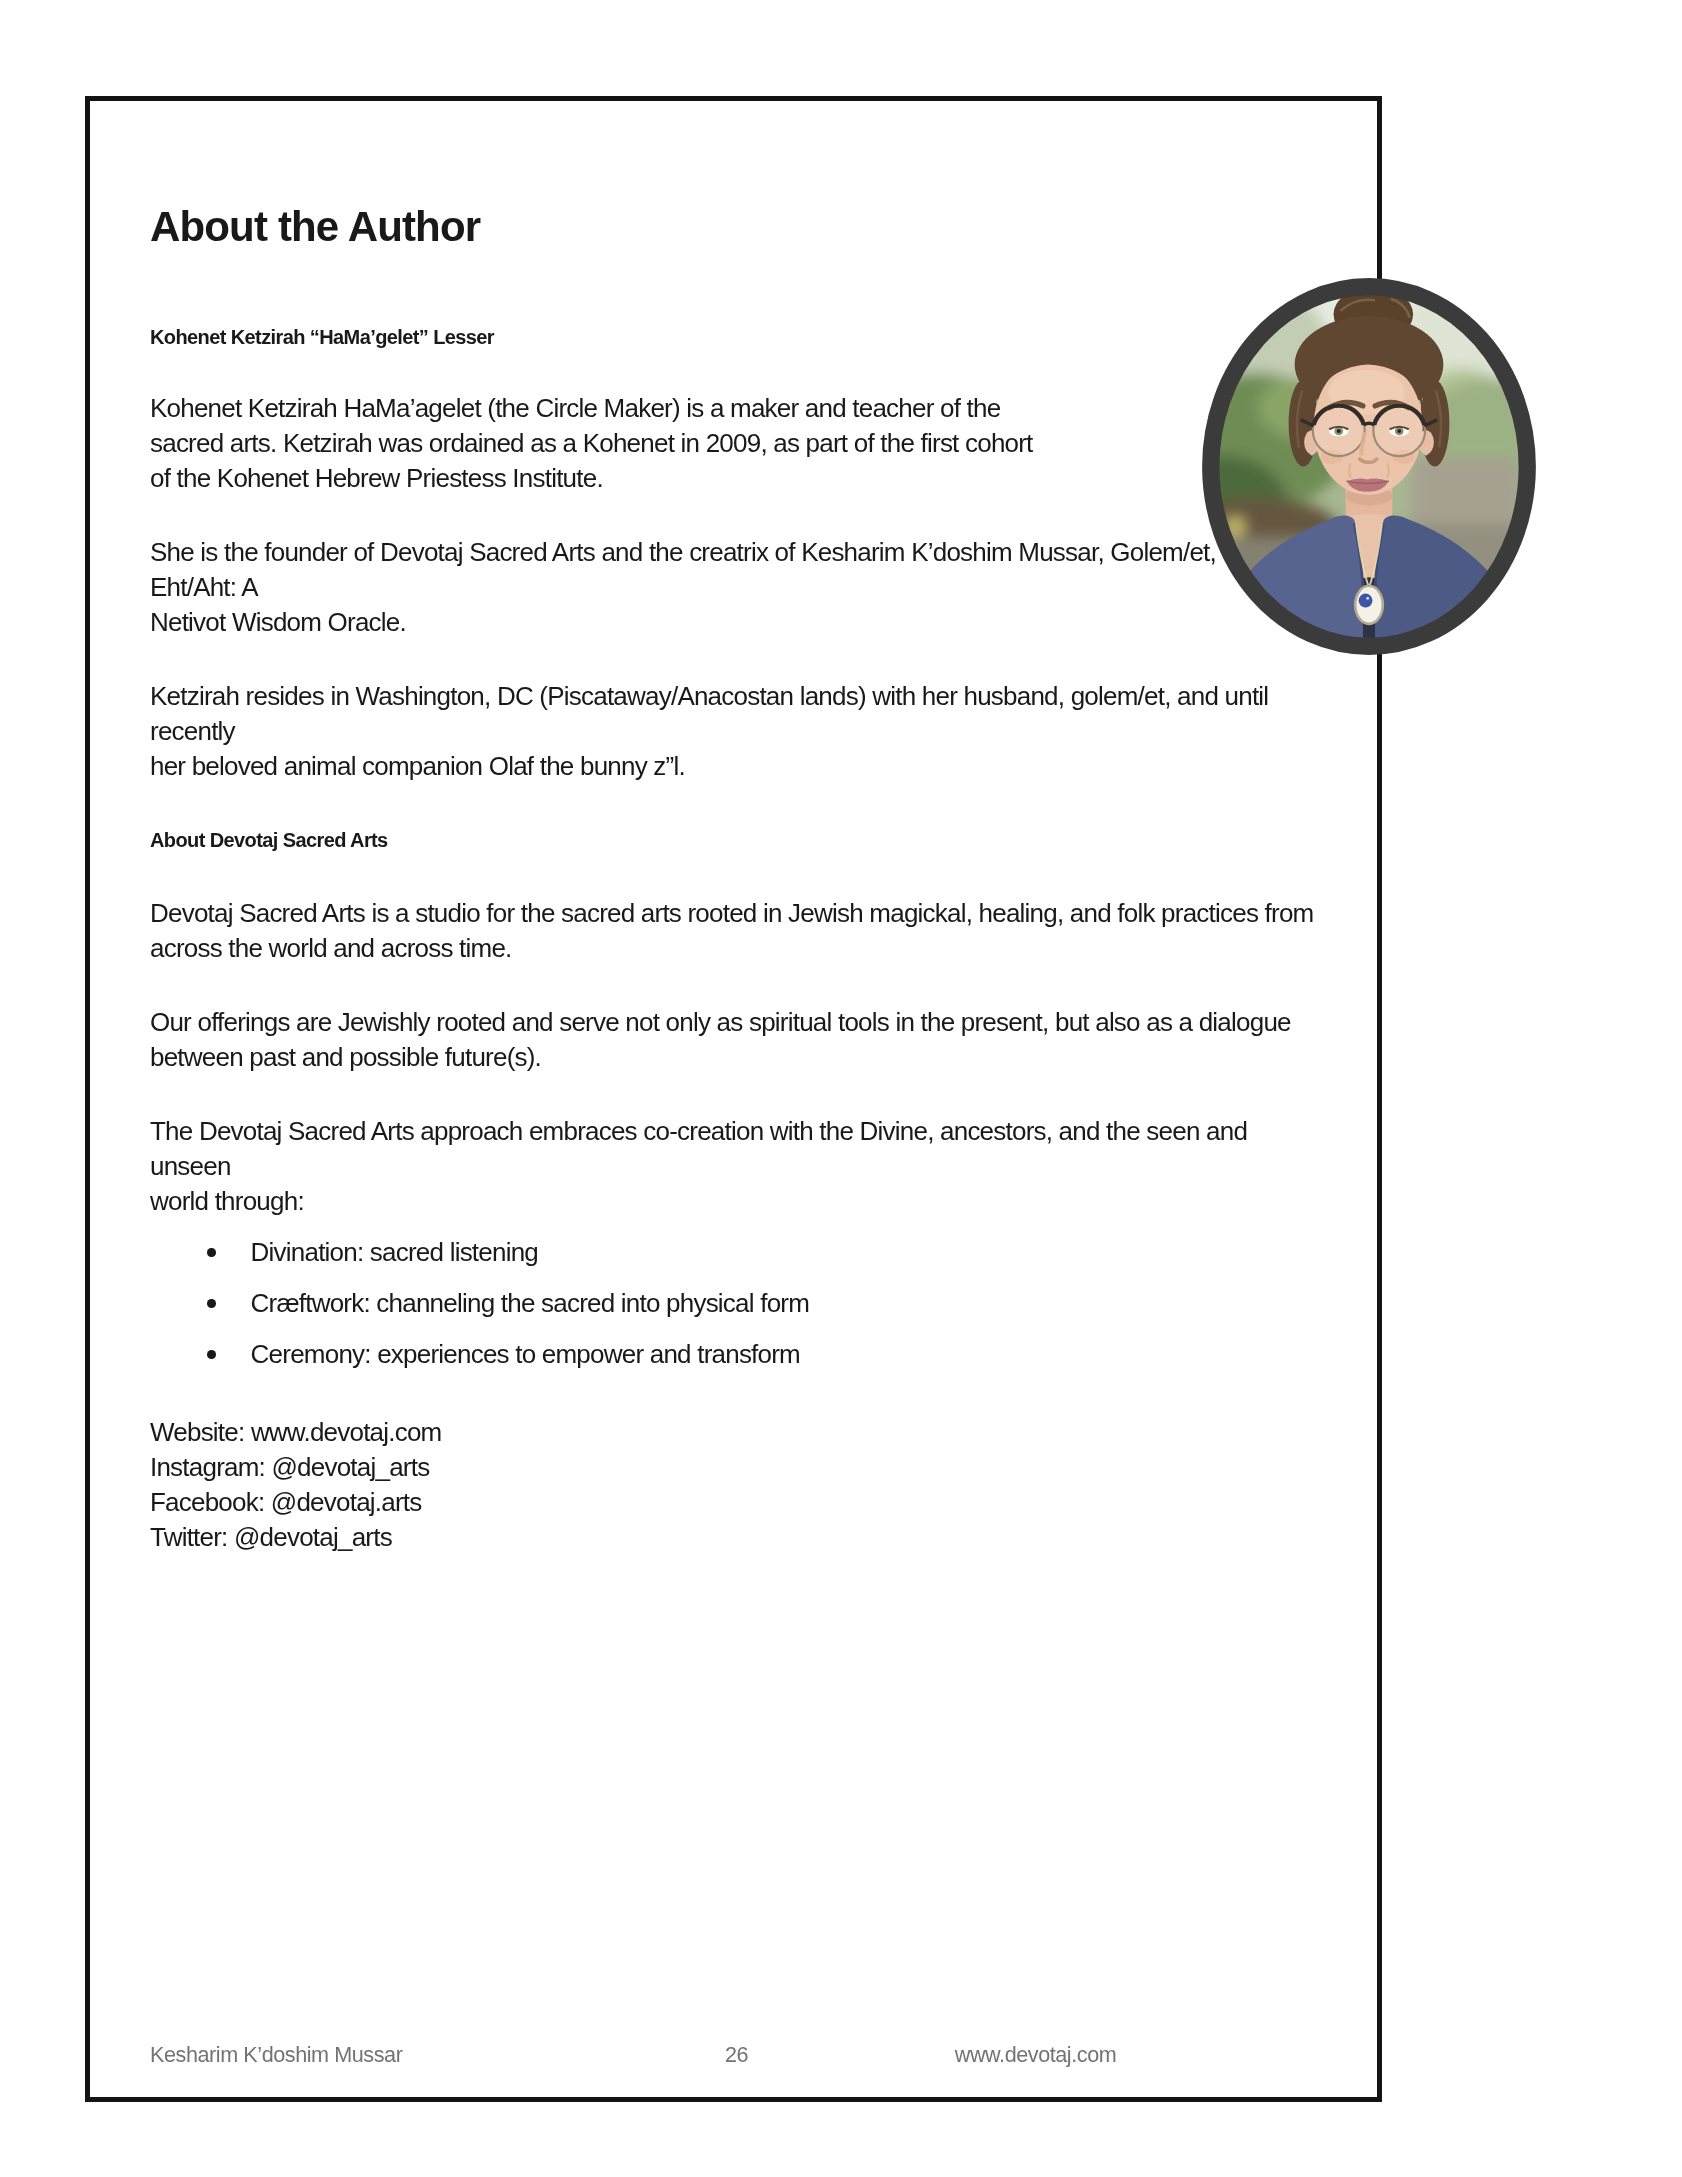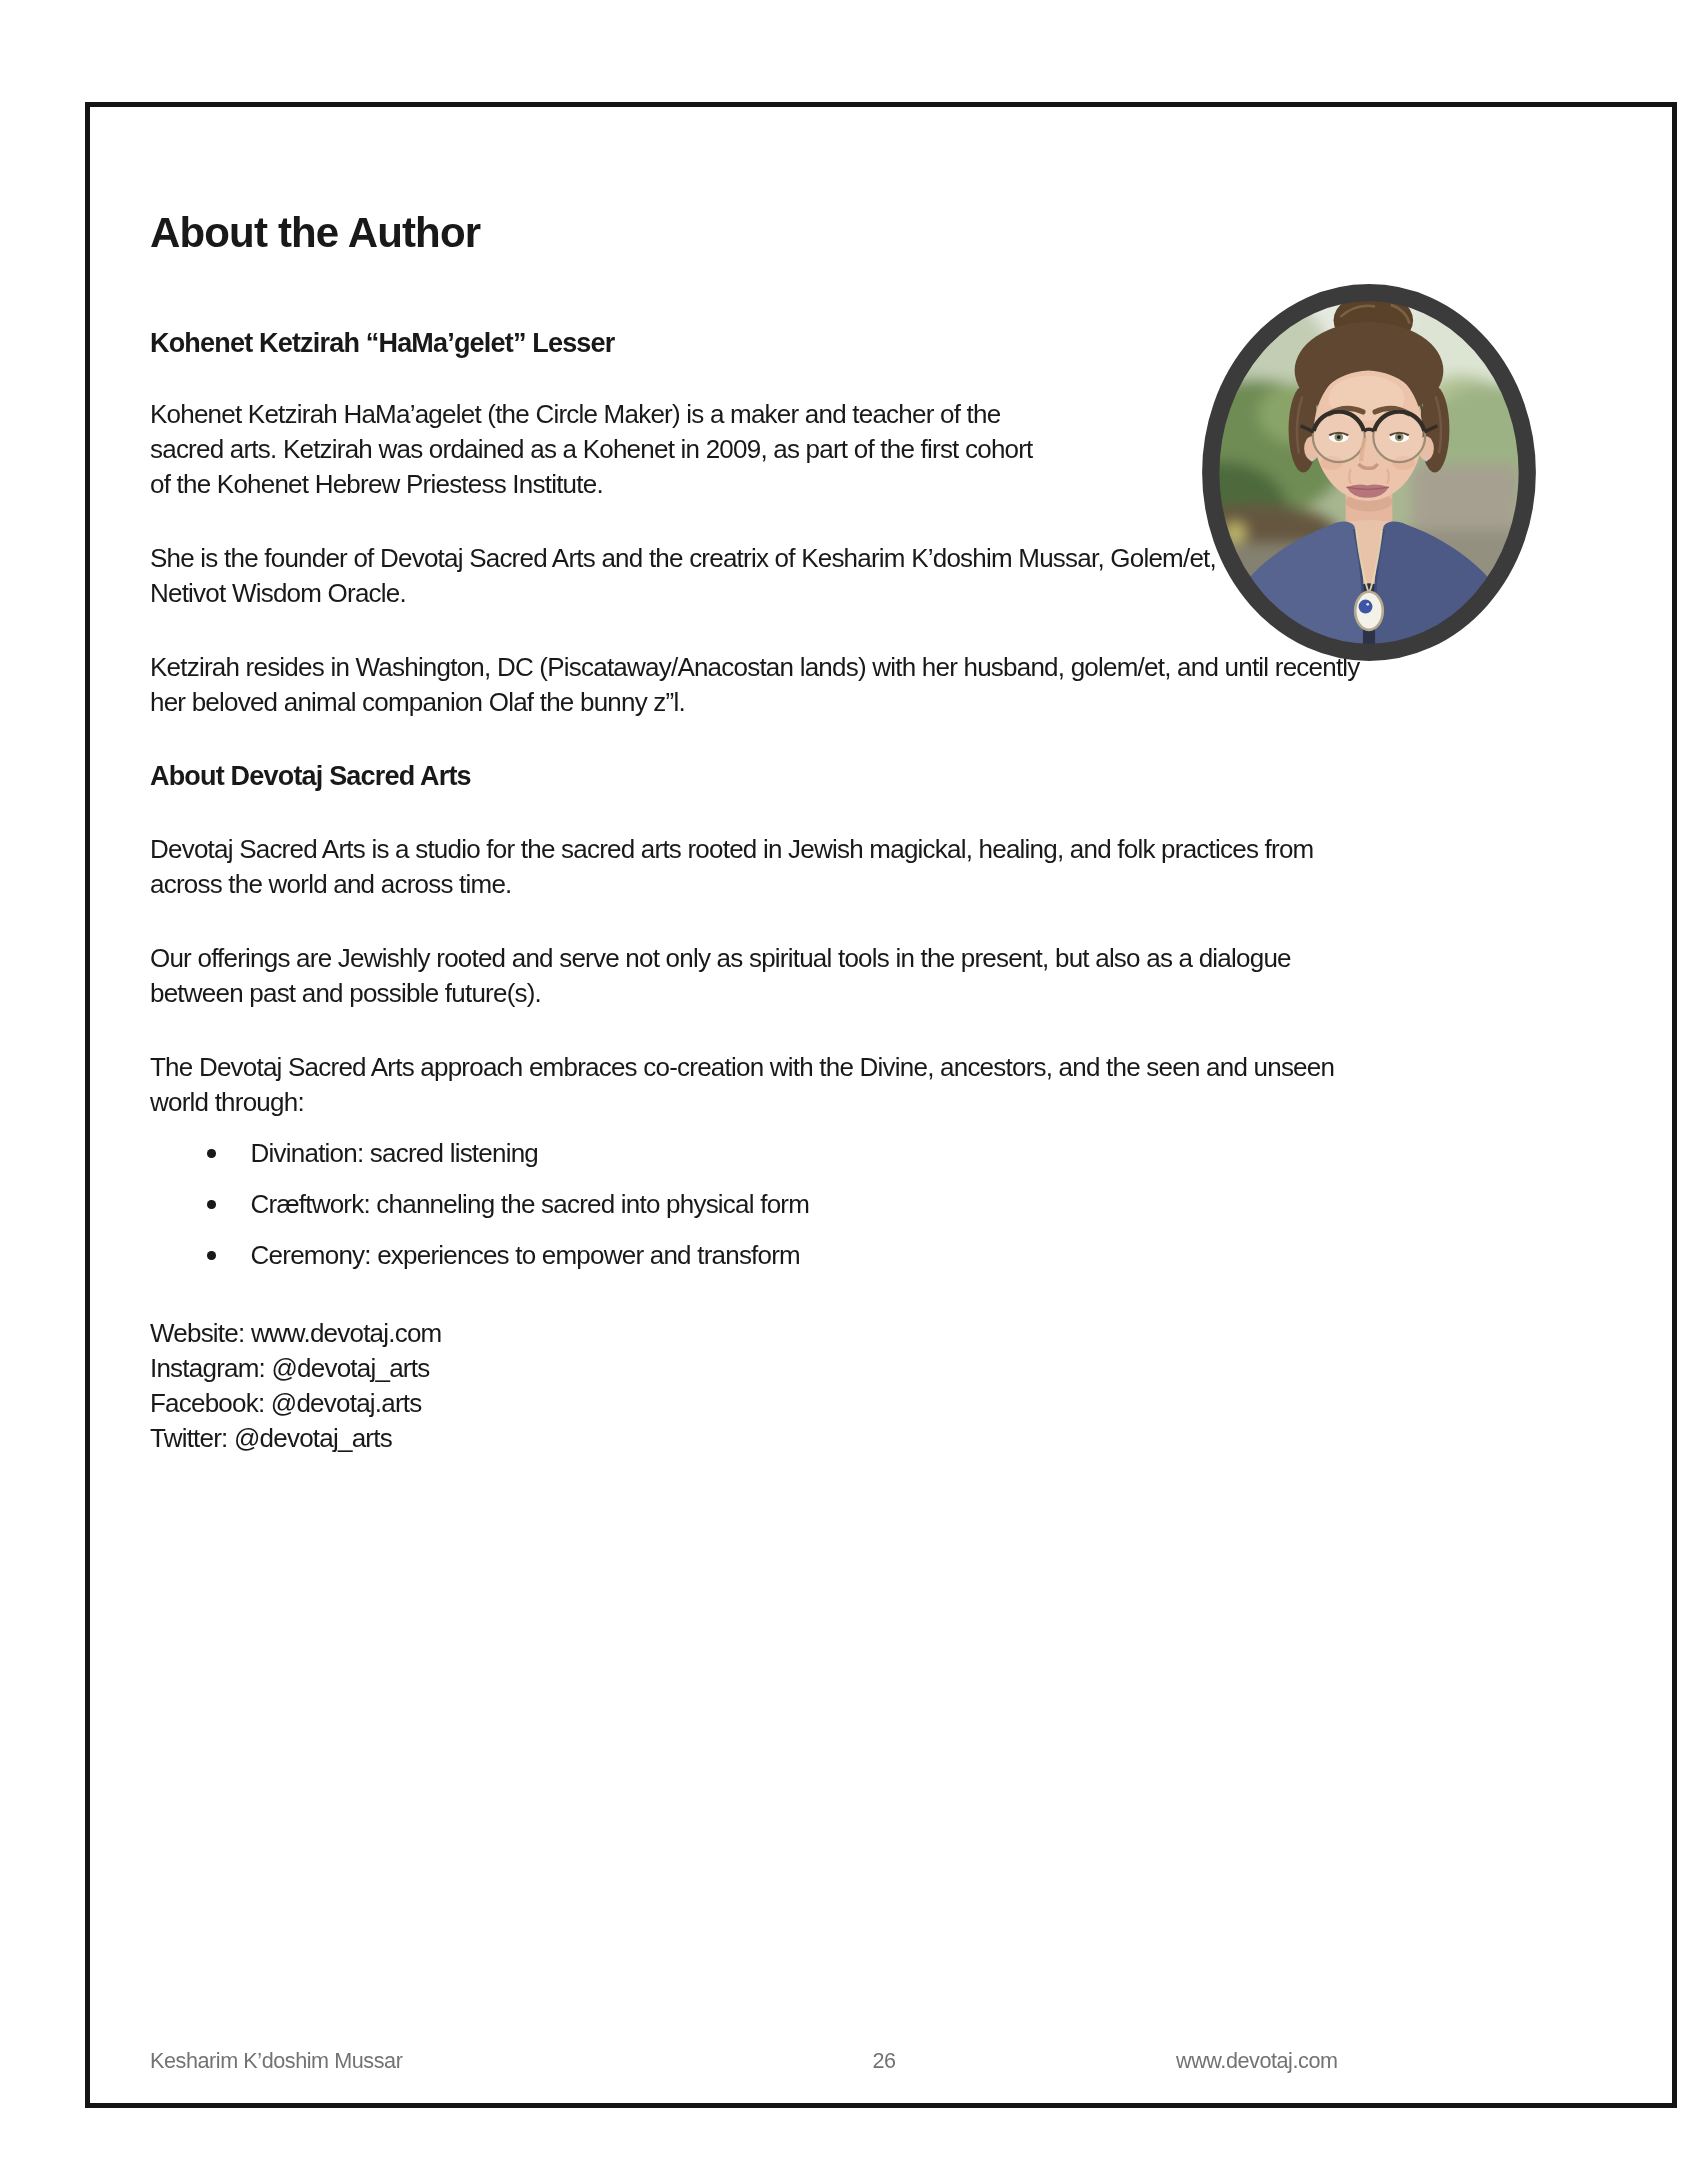--- a/index.html
+++ b/index.html
@@ -5,38 +5,38 @@
   * { margin: 0; padding: 0; box-sizing: border-box; }
   html, body { background: #ffffff; }
   body {
     width: 1683px; height: 2177px;
     position: relative;
     font-family: "Liberation Sans", sans-serif;
     color: #191919;
   }
   .frame {
     position: absolute;
-    left: 85px; top: 102px;
-    width: 1592px; height: 2006px;
+    left: 85px; top: 96px;
+    width: 1297px; height: 2006px;
     border: 5.2px solid #141414;
     background: #ffffff;
   }
   .content {
     position: absolute;
     left: 60px; right: 43px; top: 103px;
   }
   .doc-title {
     font-size: 42px;
     font-weight: bold;
     line-height: 45px;
     letter-spacing: -0.02em;
     margin-bottom: 71px;
   }
   .section-heading {
-    font-size: 27px;
+    font-size: 20px;
     font-weight: bold;
     line-height: 35px;
     letter-spacing: -0.03em;
     margin-bottom: 36px;
   }
   .section-heading.studio { margin-top: 8.6px; margin-bottom: 38px; }
   .body-par {
     font-size: 26px;
     line-height: 35px;
     letter-spacing: -0.03em;

